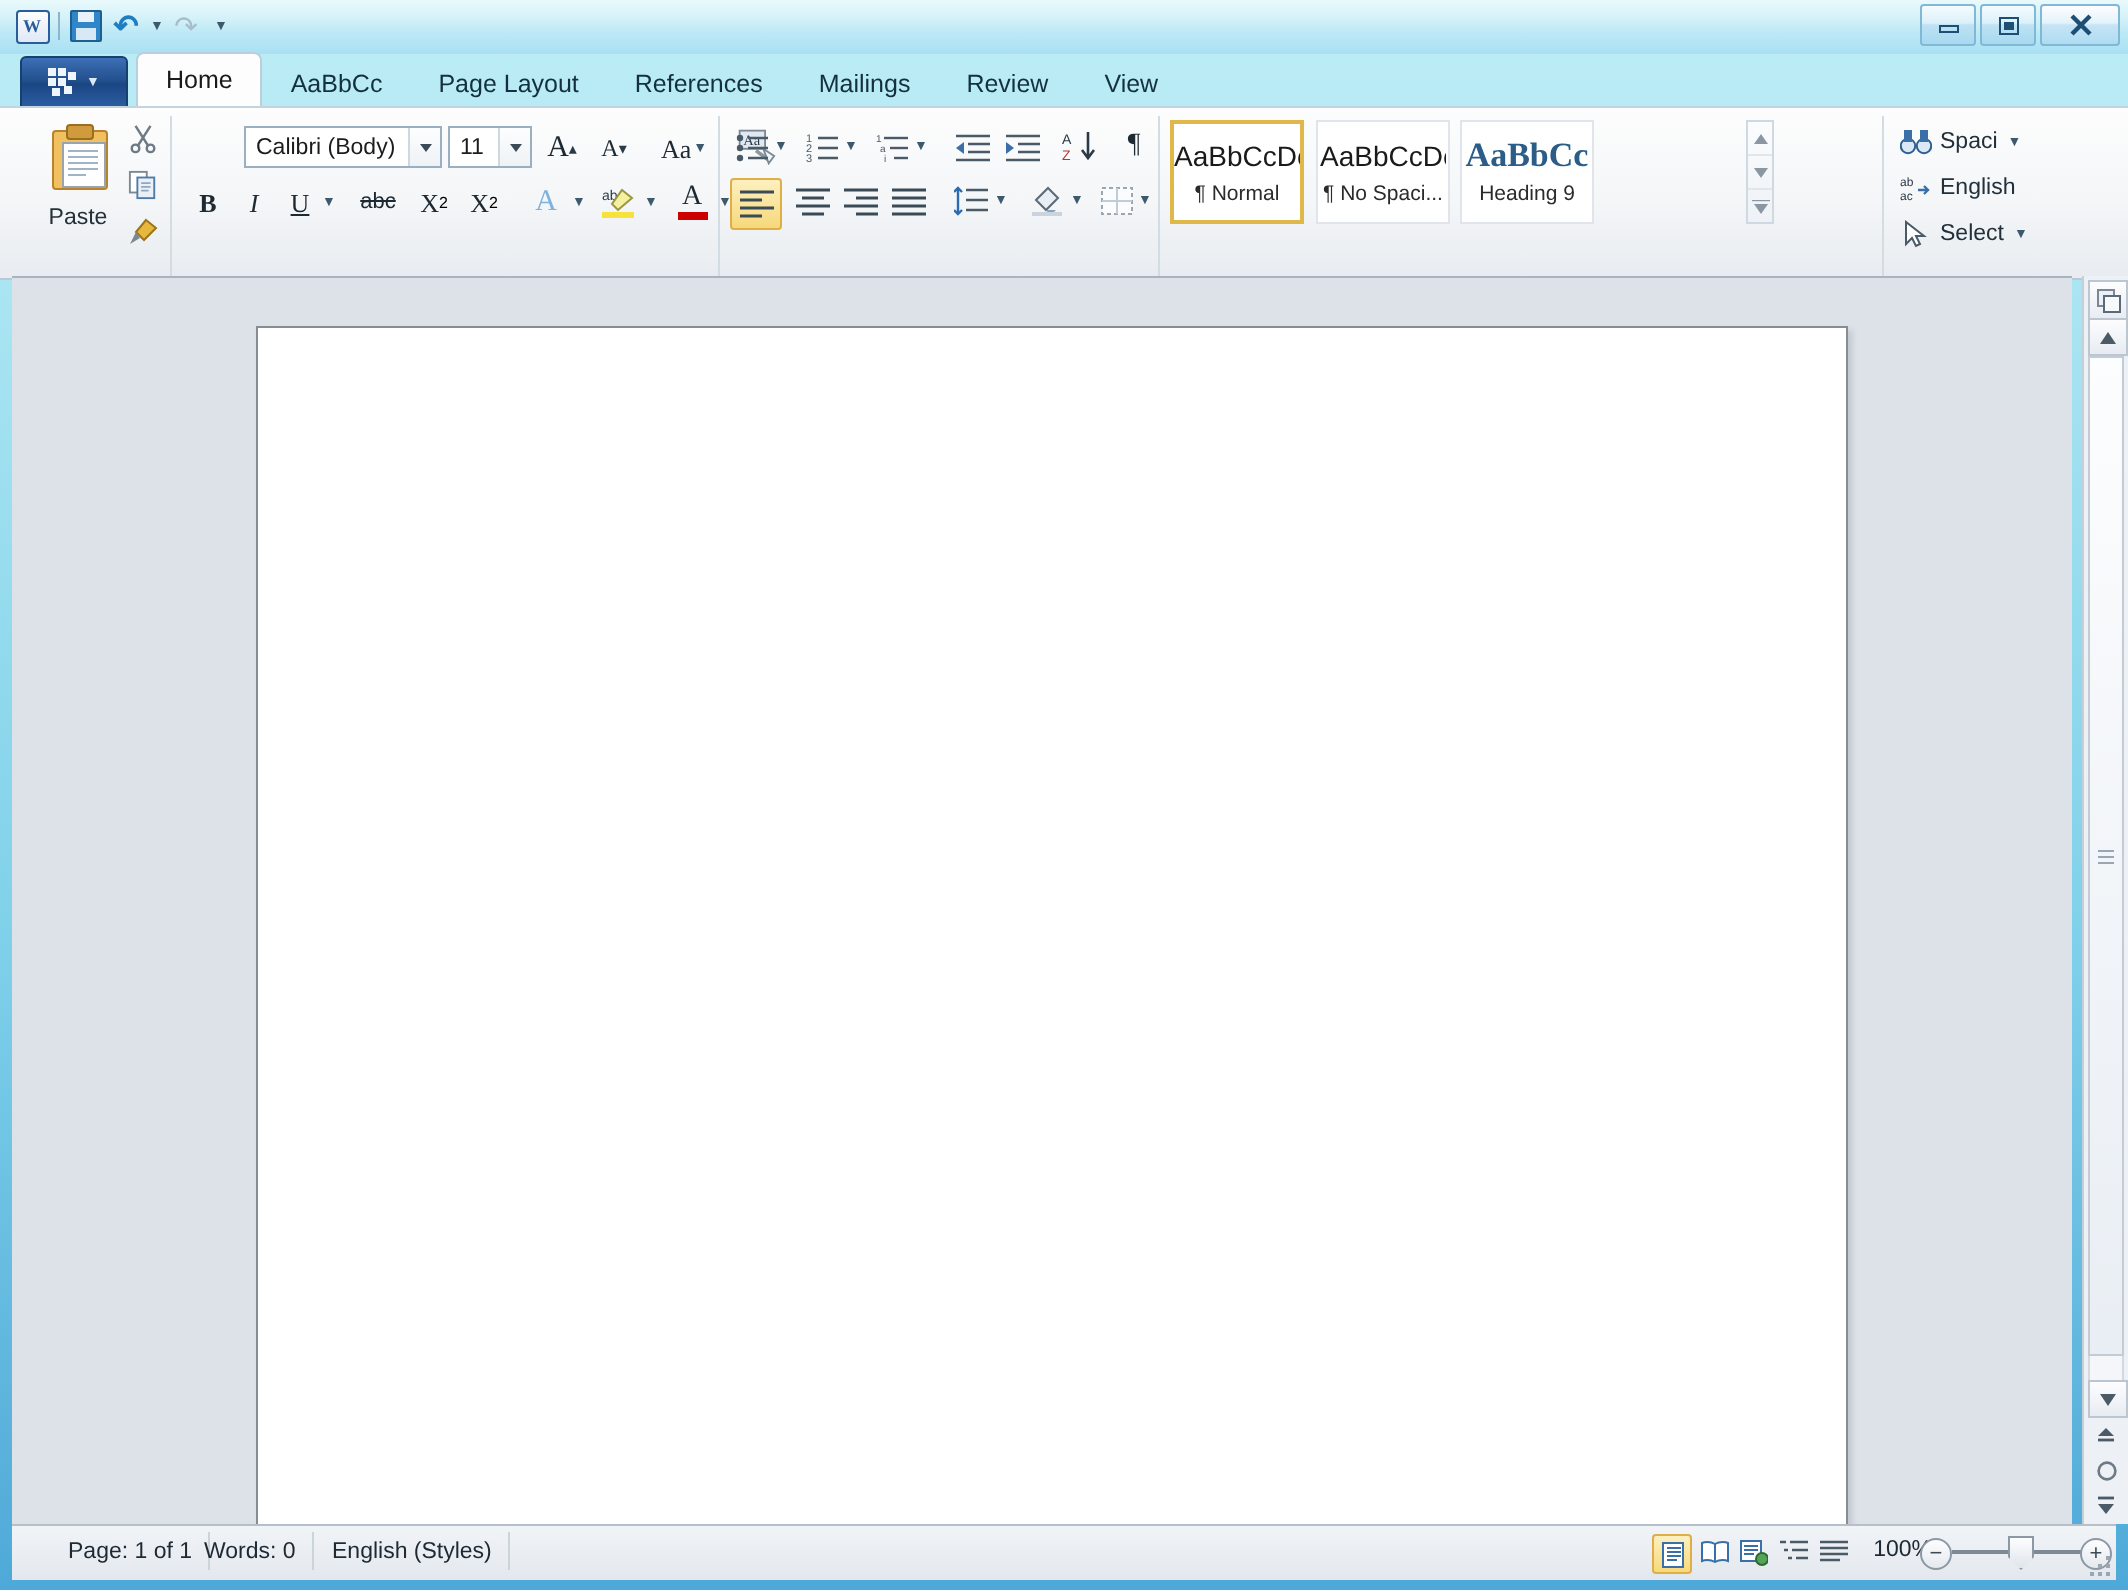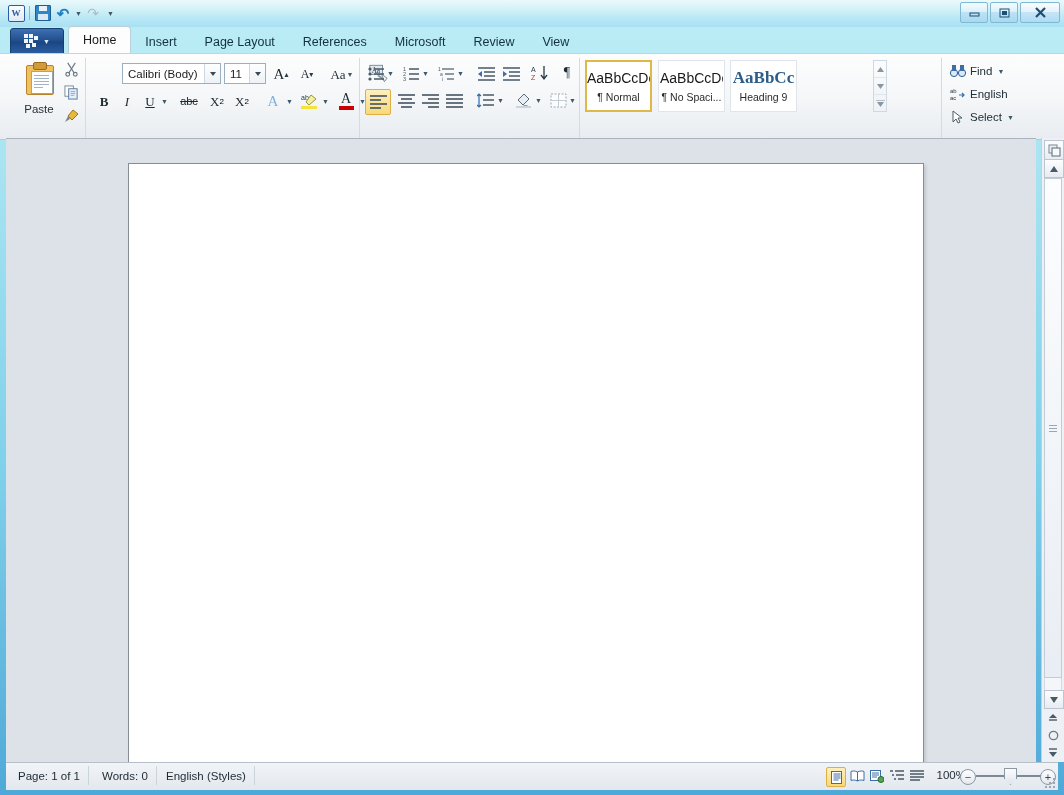--- a/index.html
+++ b/index.html
@@ -239,30 +239,30 @@
         <i style="left:2px;top:10px;width:4px;height:4px;"></i>
         <i style="left:8px;top:9px;width:4px;height:4px;"></i>
       </div>
       <span class="tiny-caret" style="color:#dce9f7;">▼</span>
     </div>
     <div class="tabs">
       <div class="tab active">
           <span>Home</span>
         </div>
       <div class="tab">
-          <span>Insert</span>
+          <span>AaBbCc</span>
         </div>
       <div class="tab">
           <span>Page Layout</span>
         </div>
       <div class="tab">
           <span>References</span>
         </div>
       <div class="tab">
-          <span>Microsoft</span>
+          <span>Mailings</span>
         </div>
       <div class="tab">
           <span>Review</span>
         </div>
       <div class="tab">
           <span>View</span>
         </div>
     </div>
     <div class="ribbon-toggle">^</div>
     <div class="helpbtn">?</div>
@@ -550,21 +550,21 @@
     <div class="group-sep" style="left:941px;"></div>
 
     <div class="group" style="left:942px;width:100px;">
       <div class="ed-item" style="left:8px;top:7px;">
         <svg width="16" height="14" viewBox="0 0 16 14">
             <circle cx="4" cy="9" r="3.6" fill="#dbe8f5" stroke="#2f5e92"></circle>
             <circle cx="12" cy="9" r="3.6" fill="#dbe8f5" stroke="#2f5e92"></circle>
             <rect x="2" y="1" width="4" height="6" fill="#3a6fa8"></rect>
             <rect x="10" y="1" width="4" height="6" fill="#3a6fa8"></rect>
           </svg>
-        <span>Find</span>
+        <span>Spaci</span>
         <span class="tiny-caret">▼</span>
       </div>
       <div class="ed-item" style="left:8px;top:30px;">
         <svg width="16" height="14" viewBox="0 0 16 14">
             <text x="0" y="6" font-size="6" fill="#2a3a46" font-family="sans-serif">ab</text>
             <text x="0" y="13" font-size="6" fill="#2a3a46" font-family="sans-serif">ac</text>
             <path d="M9 8 L14 8 M12 6 L14 8 L12 10" stroke="#3a6fa8" stroke-width="1.2" fill="none"></path>
           </svg>
         <span>English</span>
       </div>
@@ -624,21 +624,21 @@
     </div>
     <div class="vs-btn" style="top:606px;border:none;background:none;">
       <svg width="10" height="9">
           <path d="M1 1h8" stroke="#4a5a66" stroke-width="1.4"></path>
           <path d="M5 9 L1 4 L9 4 Z" fill="#4a5a66"></path>
         </svg>
     </div>
   </div>
 
   <div class="statusbar">
-    <div class="sb-item" style="left:4px;">Page: 1 of 1</div>
+    <div class="sb-item" style="left:20px;">Page: 1 of 1</div>
     <div class="sb-item" style="left:88px;">Words: 0</div>
     <div class="sb-item" style="left:152px;">English (Styles)</div>
 
     <div class="viewbtns">
       <div class="vbtn active">
         <svg width="13" height="13" viewBox="0 0 13 13">
             <rect x="1.5" y="0.5" width="10" height="12" fill="#fff" stroke="#3a6fa8"></rect>
             <path d="M3.5 3h7M3.5 5h7M3.5 7h7M3.5 9h5" stroke="#3a6fa8" stroke-width="1"></path>
           </svg>
       </div>

